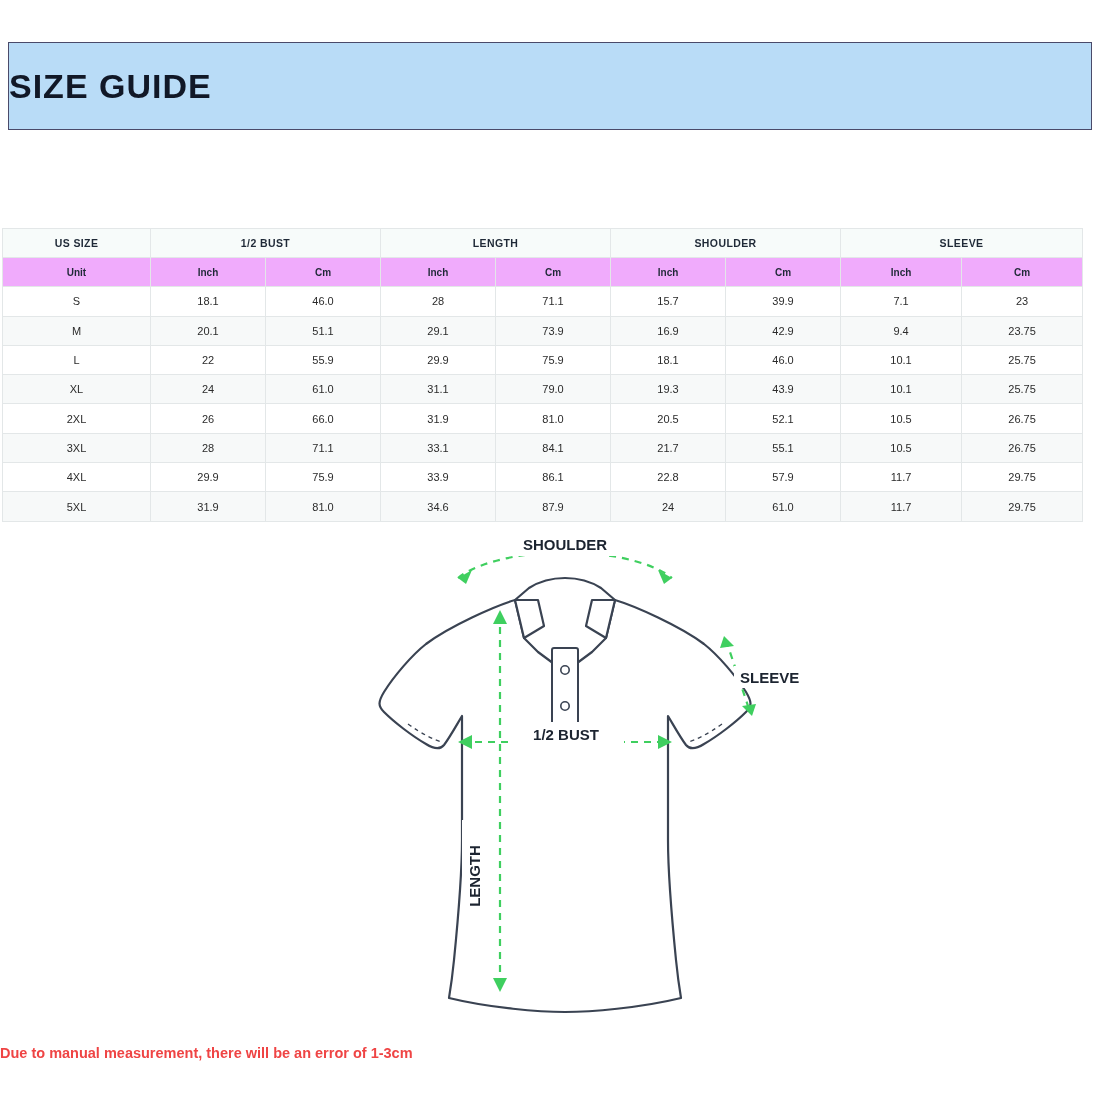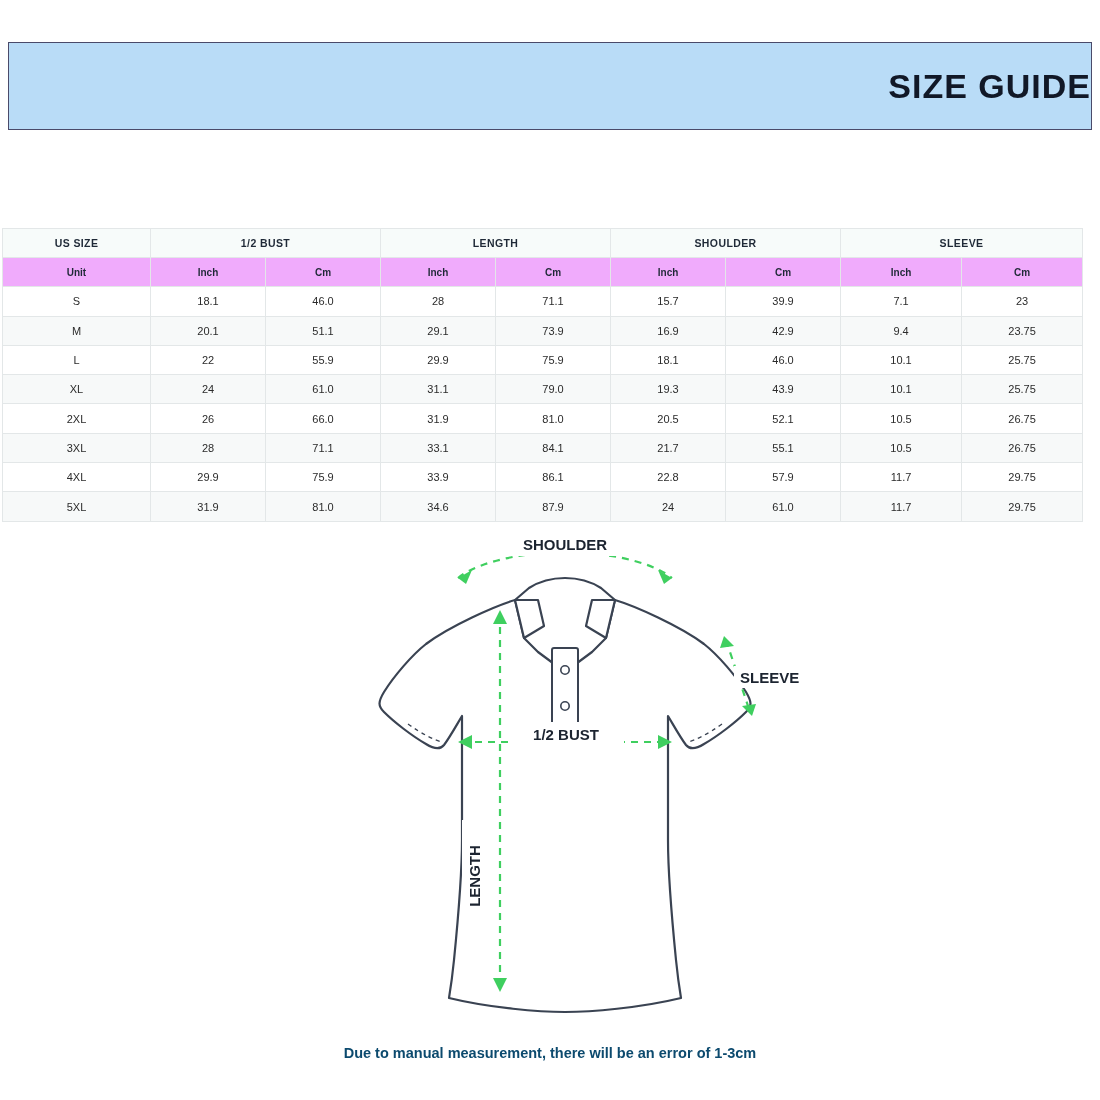--- a/index.html
+++ b/index.html
@@ -23,21 +23,21 @@
   #header-banner {
     position: absolute;
     left: 8px;
     top: 42px;
     width: 1084px;
     height: 88px;
     background: #b9dcf7;
     border: 1px solid #4a4a6a;
     display: flex;
     align-items: center;
-    justify-content: flex-end;
+    justify-content: flex-start;
   }
   #header-title {
     font-size: 34px;
     font-weight: bold;
     letter-spacing: 1px;
     color: #111827;
     font-family: "Liberation Sans", sans-serif;
   }
 
   
@@ -91,22 +91,22 @@
     height: 500px;
   }
   #diagram svg { display: block; }
 
   
   #footer-note {
     position: absolute;
     left: 0;
     top: 1045px;
     width: 1100px;
-    text-align: center;
-    color: #0c4a6e;
+    text-align: left;
+    color: #ef4444;
     font-size: 14.5px;
     font-weight: bold;
     font-family: "Liberation Sans", sans-serif;
   }
 </style>
 </head>
 <body>
 
 <div id="page">
 

